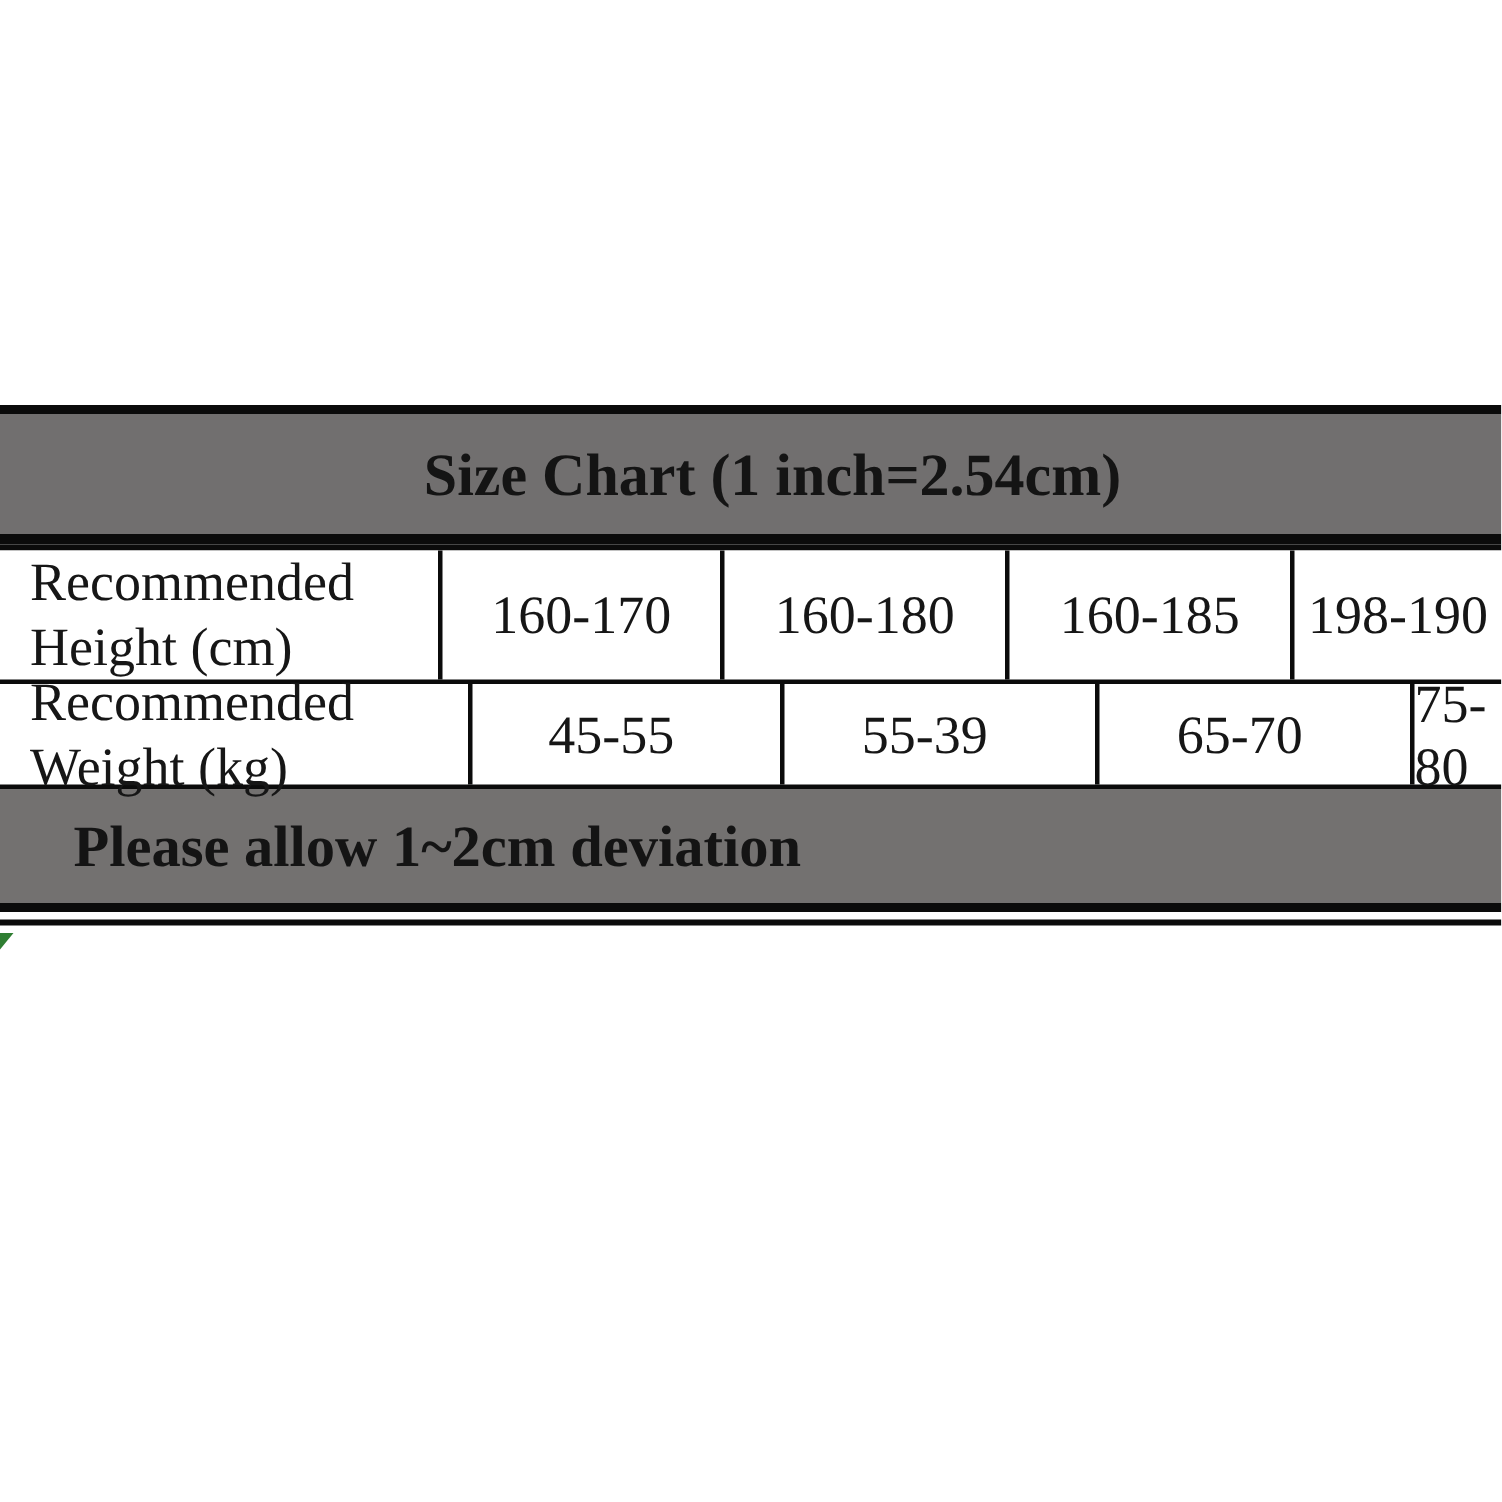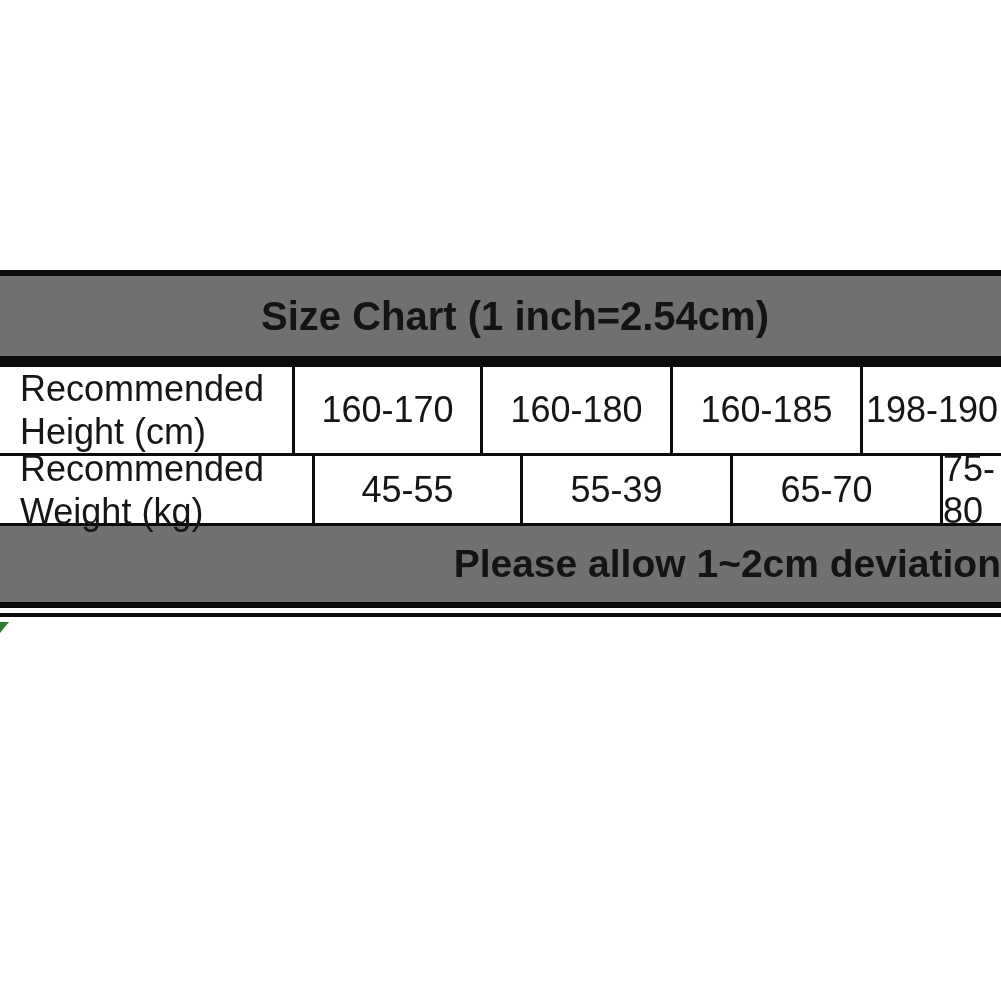--- a/index.html
+++ b/index.html
@@ -6,21 +6,21 @@
     margin: 0;
     padding: 0;
     background: #ffffff;
   }
   .canvas {
     position: relative;
     width: 1001px;
     height: 1001px;
     background: #ffffff;
     overflow: hidden;
-    font-family: Liberation Sans, sans-serif;
+    font-family: Liberation Serif, serif;
     color: #161616;
   }
   .size-table {
     position: absolute;
     top: 270px;
     left: 0;
     width: 1001px;
   }
   .hline { width: 100%; background: #0b0b0b; }
   .h3 { height: 3px; }
@@ -69,21 +69,21 @@
   .header-row { height: 82px; background: #adaaa8; }
   .row-height { height: 86px; background: #ffffff; }
   .row-weight { height: 67px; background: #ffffff; gap: 20px; }
   .label-cell { line-height: 43px; margin-left: 16px; }
 
   .footer-row {
     height: 76px;
     background: #737170;
     display: flex;
     align-items: center;
-    justify-content: flex-end;
+    justify-content: flex-start;
     padding-left: 49px;
     box-sizing: border-box;
   }
   .footer-text {
     font-weight: bold;
     font-size: 39px;
     color: #141414;
     white-space: nowrap;
   }
 

